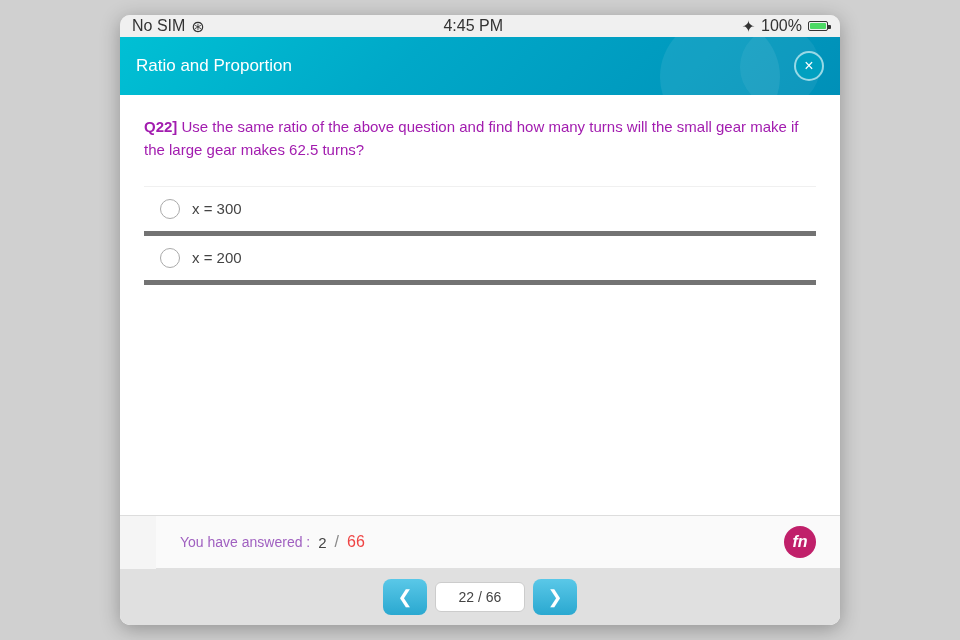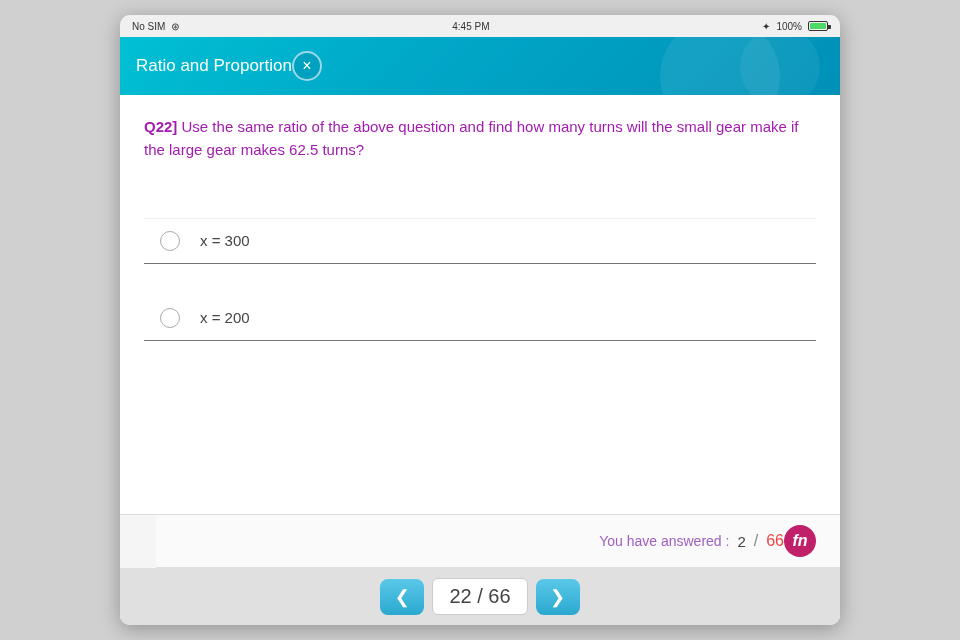--- a/index.html
+++ b/index.html
@@ -26,35 +26,36 @@
       box-shadow: 0 4px 20px rgba(0,0,0,0.3);
     }
 
     
     .status-bar {
       background: #f0f0f0;
       display: flex;
       justify-content: space-between;
       align-items: center;
       padding: 0 12px;
-      font-size: 10px;
+      font-size: 16px;
       color: #333;
       height: 22px;
       flex-shrink: 0;
     }
 
     .status-left { display: flex; gap: 6px; align-items: center; }
     .status-center { font-weight: 500; }
     .status-right { display: flex; gap: 6px; align-items: center; }
 
     
     .header {
       background: linear-gradient(135deg, #00c0d4 0%, #00a8c8 40%, #0090b8 100%);
       padding: 14px 16px;
       display: flex;
+      justify-content: space-between;
       align-items: center;
       flex-shrink: 0;
       position: relative;
       overflow: hidden;
     }
 
     .header::before {
       content: '';
       position: absolute;
       top: -20px; right: 60px;
@@ -118,25 +119,24 @@
     
     .options-list {
       display: flex;
       flex-direction: column;
       gap: 0;
     }
 
     .option-item {
       display: flex;
       align-items: center;
-      gap: 20px;
+      gap: 12px;
       padding: 12px 16px;
-      border-bottom: 1px solid #737373;
+      border-bottom: 5px solid #737373;
       cursor: pointer;
-      margin-top: 32px;
     }
 
     .option-item:first-child {
       border-top: 1px solid #f0f0f0;
     }
 
     .radio-outer {
       width: 20px;
       height: 20px;
       border-radius: 50%;
@@ -166,21 +166,21 @@
     
     .footer-area {
       background: #f5f5f5;
       border-top: 1px solid #ddd;
       flex-shrink: 0;
     }
 
     .answered-bar {
       display: flex;
       align-items: center;
-      justify-content: flex-end;
+      justify-content: space-between;
       padding: 10px 24px;
       background: #fafafa;
       border-bottom: 1px solid #e0e0e0;
       margin-left: 36px;
     }
 
     .answered-text {
       font-size: 14px;
       color: #a060c0;
     }
@@ -246,21 +246,21 @@
       background: linear-gradient(180deg, #5ac8e8 0%, #2aa8d0 100%);
       color: white;
       margin-left: 8px;
     }
 
     .nav-page-display {
       background: white;
       border: 1px solid #ccc;
       border-radius: 6px;
       padding: 6px 16px;
-      font-size: 20px;
+      font-size: 14px;
       color: #444;
       min-width: 90px;
       text-align: center;
     }
   </style>
 </head>
 <body>
 
 <div class="device-frame">
 

